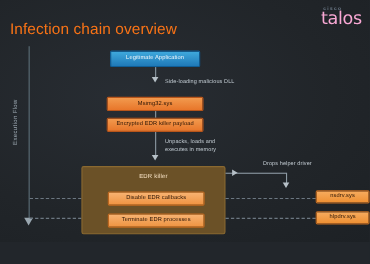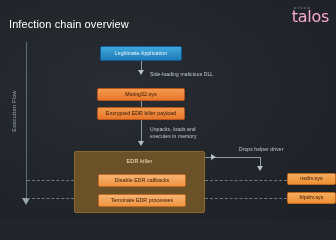--- a/index.html
+++ b/index.html
@@ -14,22 +14,22 @@
 
   
   .bg-vignette{
     position:absolute;inset:0;
     background:radial-gradient(ellipse at 35% 40%, #282d33 0%, #212529 60%, #1d2125 100%);
   }
 
   
   .page-title{
     position:absolute;left:9px;top:18px;
-    font-size:11px;font-weight:400;letter-spacing:.1px;
-    color:#ffffff;white-space:nowrap;
+    font-size:14px;font-weight:400;letter-spacing:.1px;
+    color:#f97316;white-space:nowrap;
   }
 
   
   .logo{position:absolute;right:7px;top:5px;text-align:left;}
   .logo-cisco{
     font-size:4.4px;letter-spacing:1.2px;color:#6f7d8c;
     font-weight:700;text-transform:lowercase;margin-left:2px;
   }
   .logo-talos{
     font-size:16px;line-height:14px;letter-spacing:-.3px;

